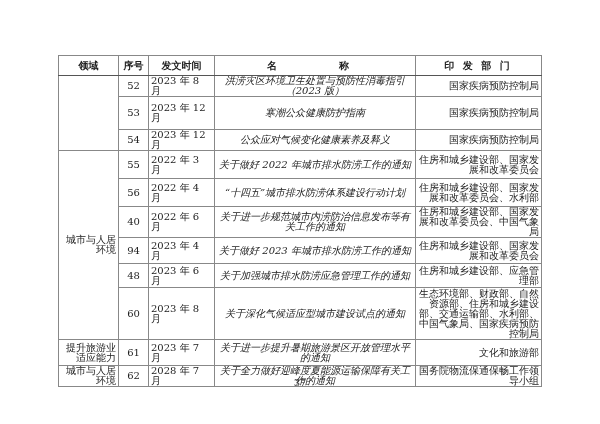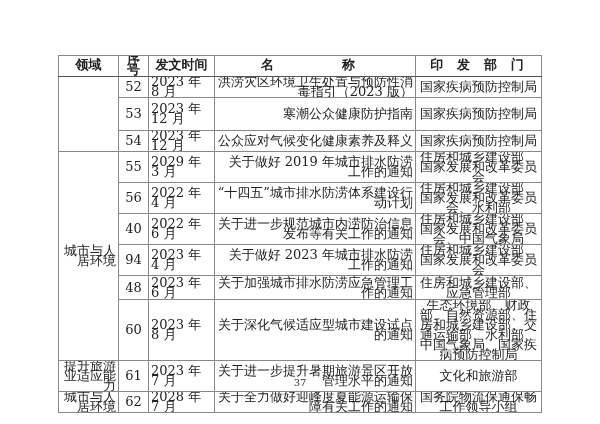--- a/index.html
+++ b/index.html
@@ -1,30 +1,30 @@
 <!DOCTYPE html>
 <html><head>
 <meta charset="utf-8">
 <style>
   html, body { margin: 0; padding: 0; background: #ffffff; }
   body { width: 600px; height: 424px; position: relative; overflow: hidden;
          font-family: "DejaVu Serif", "Liberation Serif", serif; color: #222; }
   .page { position: absolute; left: 0; top: 0; width: 600px; height: 424px; background: #fff; }
   table.doc { position: absolute; left: 58px; top: 55px; border-collapse: collapse;
               table-layout: fixed; width: 483px; }
-  table.doc td, table.doc th { border: 1px solid #888; font-size: 13px; line-height: 10px;
+  table.doc td, table.doc th { border: 1px solid #888; font-size: 10px; line-height: 10px;
               padding: 0 2px; vertical-align: middle; overflow: hidden; }
   table.doc { border: 1.5px solid #444; }
-  table.doc th { font-weight: bold; text-align: center; height: 19px; font-size: 13px;
-              font-family: Liberation Mono, monospace; border-bottom: 1.5px solid #555; }
+  table.doc th { font-weight: bold; text-align: center; height: 19px; font-size: 10px;
+              font-family: Liberation Serif, serif; border-bottom: 1.5px solid #555; }
   td.domain { text-align: right; }
   td.num { text-align: center; }
   td.date { text-align: left; margin-left: 8px; }
-  td.title { text-align: right; }
-  td.dept { text-align: center; }
+  td.title { text-align: center; font-style: italic; }
+  td.dept { text-align: right; }
   .spaced { letter-spacing: 3px; }
   .spaced-wide { letter-spacing: 14px; }
   .page-num { position: absolute; left: 0; width: 600px; top: 377px; text-align: center;
               font-size: 10px; color: #333; }
 </style>
 </head>
 <body>
 
 <div class="page">
   <table class="doc">
@@ -62,22 +62,22 @@
       <tr style="height:19px">
         <td class="num">54</td>
         <td class="date">2023 年 12 月</td>
         <td class="title">公众应对气候变化健康素养及释义</td>
         <td class="dept">国家疾病预防控制局</td>
       </tr>
 
       <tr style="height:28px">
         <td class="domain" rowspan="6">城市与人居环境</td>
         <td class="num">55</td>
-        <td class="date">2029 年 3 月</td>
-        <td class="title">关于做好 2019 年城市排水防涝工作的通知</td>
+        <td class="date">2022 年 3 月</td>
+        <td class="title">关于做好 2022 年城市排水防涝工作的通知</td>
         <td class="dept">住房和城乡建设部、国家发展和改革委员会</td>
       </tr>
       <tr style="height:28px">
         <td class="num">56</td>
         <td class="date">2022 年 4 月</td>
         <td class="title">“十四五”城市排水防涝体系建设行动计划</td>
         <td class="dept">住房和城乡建设部、国家发展和改革委员会、水利部</td>
       </tr>
       <tr style="height:28px">
         <td class="num">40</td>

